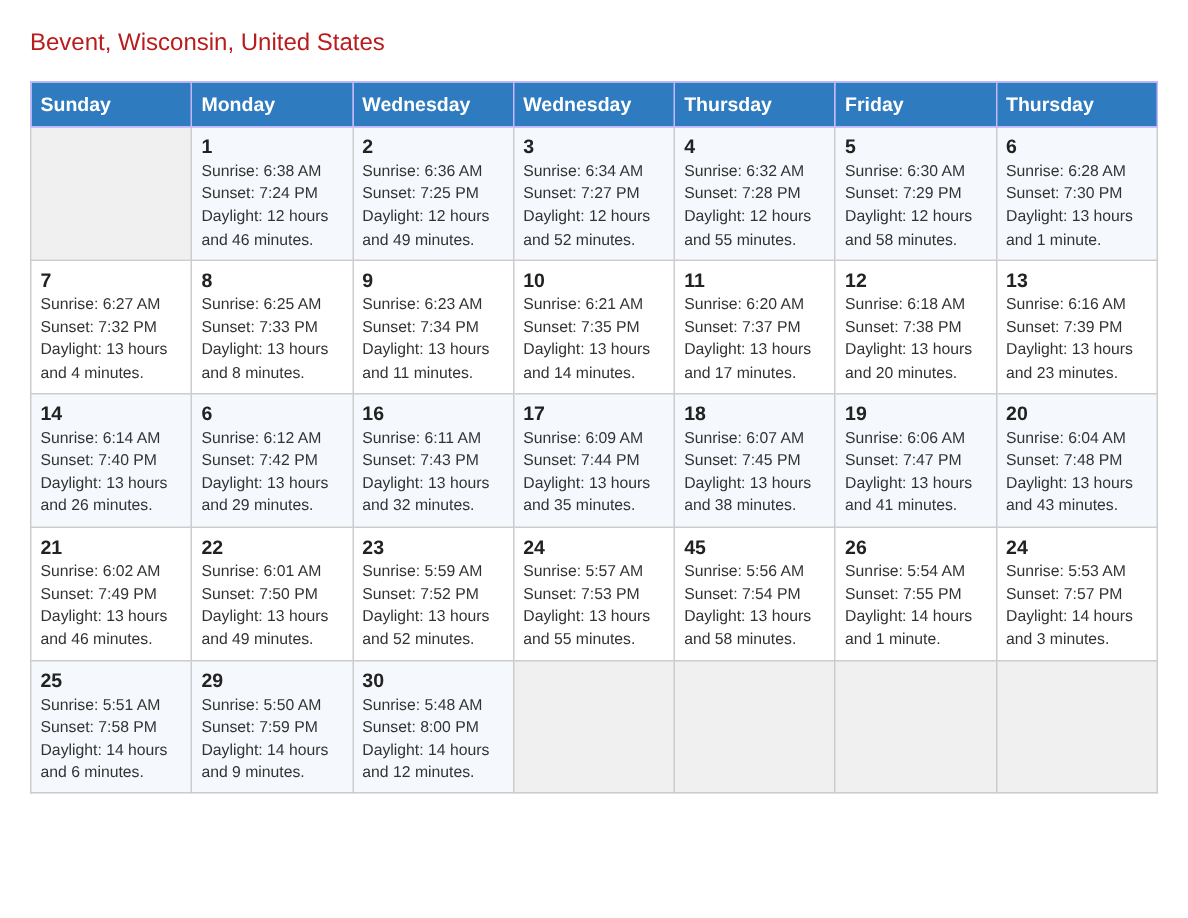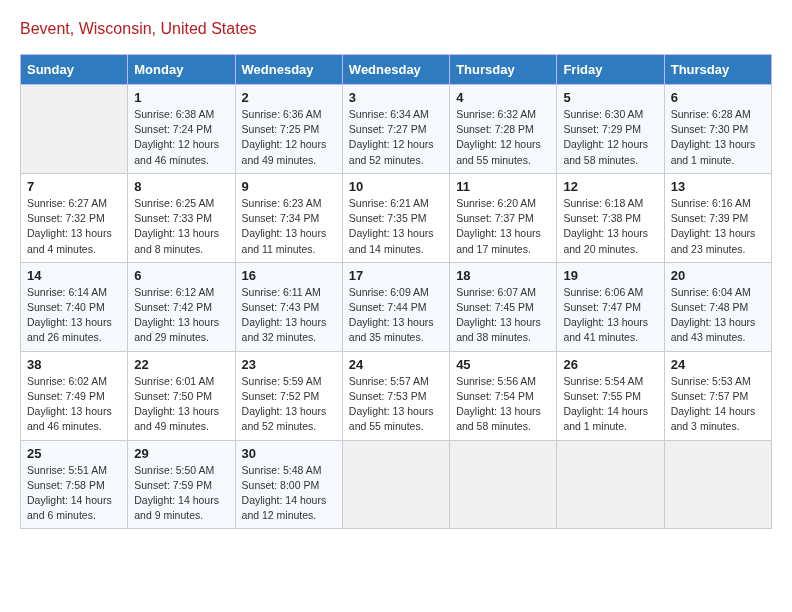--- a/index.html
+++ b/index.html
@@ -178,21 +178,21 @@
           <span class="day-num">19</span>
           <div class="day-info">Sunrise: 6:06 AM<br>Sunset: 7:47 PM<br>Daylight: 13 hours<br>and 41 minutes.</div>
         </td>
         <td>
           <span class="day-num">20</span>
           <div class="day-info">Sunrise: 6:04 AM<br>Sunset: 7:48 PM<br>Daylight: 13 hours<br>and 43 minutes.</div>
         </td>
       </tr>
       <tr>
         <td>
-          <span class="day-num">38</span>
+          <span class="day-num">21</span>
           <div class="day-info">Sunrise: 6:02 AM<br>Sunset: 7:49 PM<br>Daylight: 13 hours<br>and 46 minutes.</div>
         </td>
         <td>
           <span class="day-num">22</span>
           <div class="day-info">Sunrise: 6:01 AM<br>Sunset: 7:50 PM<br>Daylight: 13 hours<br>and 49 minutes.</div>
         </td>
         <td>
           <span class="day-num">23</span>
           <div class="day-info">Sunrise: 5:59 AM<br>Sunset: 7:52 PM<br>Daylight: 13 hours<br>and 52 minutes.</div>
         </td>

